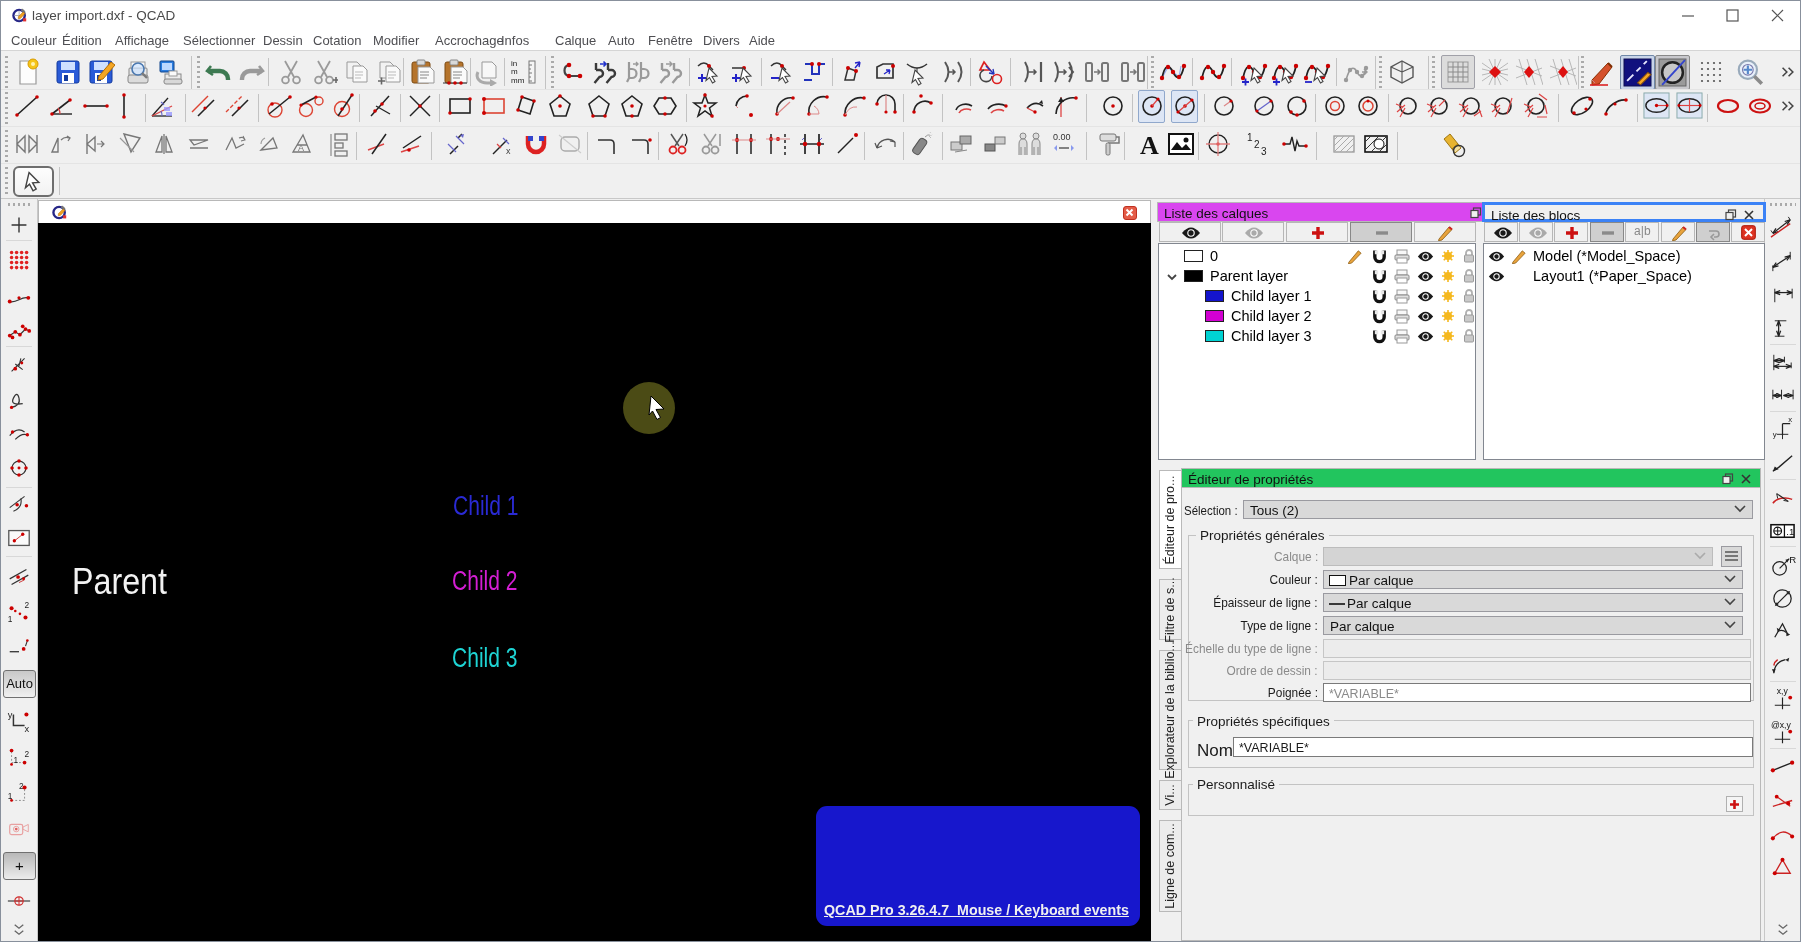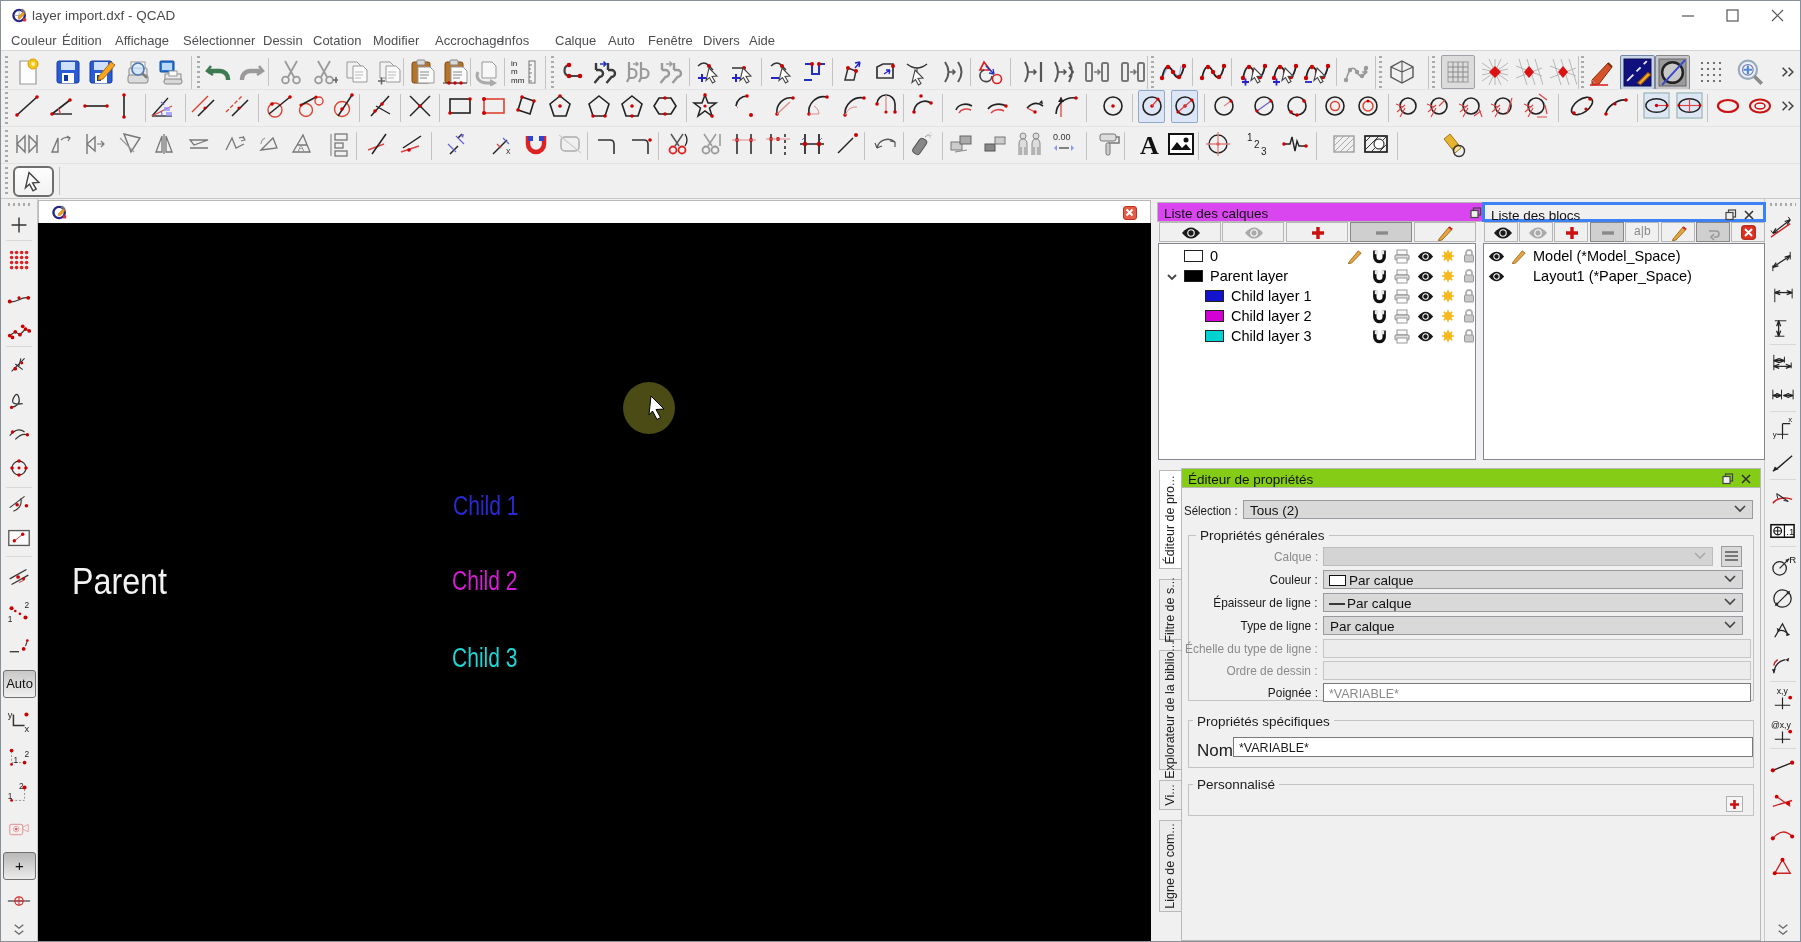--- a/index.html
+++ b/index.html
@@ -1018,20 +1018,23 @@
 </div>
 <div class="abs" style="left:38px;top:223px;width:1113px;height:718px;background:#000;z-index:2;overflow:hidden">
 <div style="position:absolute;left:585px;top:159px;width:52px;height:52px;border-radius:50%;background:#4b4b15"></div>
 <svg style="position:absolute;left:610px;top:172px" width="20" height="26" viewBox="0 0 20 26">
       <path d="M3 1l13 13-8 .5 4.5 8-3.5 2-4.5-8.5L1 20z" fill="#fff" stroke="#000" stroke-width="1"></path>
     </svg>
 <div style="position:absolute;left:34px;top:337px;font-size:37.5px;color:#f2f2f2;transform:scaleX(.86);transform-origin:left top">Parent</div>
 <div style="position:absolute;left:415px;top:268px;font-size:27px;color:#2a2ad4;transform:scaleX(.78);transform-origin:left top">Child 1</div>
 <div style="position:absolute;left:414px;top:343px;font-size:27px;color:#d41ed4;transform:scaleX(.78);transform-origin:left top">Child 2</div>
 <div style="position:absolute;left:414px;top:420px;font-size:27px;color:#1ed4d4;transform:scaleX(.78);transform-origin:left top">Child 3</div>
+<div style="position:absolute;left:778px;top:583px;width:324px;height:120px;background:#1717cc;border-radius:11px">
+      <div style="position:absolute;left:8px;bottom:8px;font-size:15px;font-weight:bold;color:#f0f0f0;text-decoration:underline;white-space:nowrap;transform:scaleX(.95);transform-origin:left bottom">QCAD Pro 3.26.4.7&nbsp; Mouse / Keyboard events</div>
+    </div>
 </div>
 <div class="abs" style="left:1157px;top:202px;width:352px;height:20px;background:#d946ef;border:1px solid #b9b9b9;z-index:3">
     <span style="position:absolute;left:6px;top:3px;font-size:13.5px;color:#111">Liste des calques</span>
     <svg style="position:absolute;right:26px;top:4px" width="12" height="12" viewBox="0 0 12 12">
       <rect x="3.5" y="1" width="7" height="7" fill="none" stroke="#444" stroke-width="1.2"></rect>
       <rect x="1" y="3.5" width="7" height="7" fill="#f0f0f0" stroke="#444" stroke-width="1.2"></rect>
     </svg>
     <svg style="position:absolute;right:8px;top:4px" width="12" height="12" viewBox="0 0 12 12">
       <path d="M2 2l8 8M10 2l-8 8" stroke="#333" stroke-width="1.6"></path>
     </svg>
@@ -1315,21 +1318,21 @@
     <span style="transform:rotate(-90deg);white-space:nowrap;font-size:12.5px;color:#222">Explorateur de la biblio...</span>
   </div>
 <div class="abs" style="left:1159px;top:780px;width:22px;height:30px;background:#ececec;border:1px solid #b9b9b9;border-right:none;z-index:4"></div>
 <div class="abs" style="left:1159px;top:780px;width:22px;height:30px;z-index:5;display:flex;align-items:center;justify-content:center">
     <span style="transform:rotate(-90deg);white-space:nowrap;font-size:12.5px;color:#222">Vi...</span>
   </div>
 <div class="abs" style="left:1159px;top:820px;width:22px;height:92px;background:#ececec;border:1px solid #b9b9b9;border-right:none;z-index:4"></div>
 <div class="abs" style="left:1159px;top:820px;width:22px;height:92px;z-index:5;display:flex;align-items:center;justify-content:center">
     <span style="transform:rotate(-90deg);white-space:nowrap;font-size:12.5px;color:#222">Ligne de com...</span>
   </div>
-<div class="abs" style="left:1181px;top:468px;width:580px;height:20px;background:#84cc16;border:1px solid #b9b9b9;z-index:3">
+<div class="abs" style="left:1181px;top:468px;width:580px;height:20px;background:#22c55e;border:1px solid #b9b9b9;z-index:3">
     <span style="position:absolute;left:6px;top:3px;font-size:13.5px;color:#111">Éditeur de propriétés</span>
     <svg style="position:absolute;right:26px;top:4px" width="12" height="12" viewBox="0 0 12 12">
       <rect x="3.5" y="1" width="7" height="7" fill="none" stroke="#444" stroke-width="1.2"></rect>
       <rect x="1" y="3.5" width="7" height="7" fill="#f0f0f0" stroke="#444" stroke-width="1.2"></rect>
     </svg>
     <svg style="position:absolute;right:8px;top:4px" width="12" height="12" viewBox="0 0 12 12">
       <path d="M2 2l8 8M10 2l-8 8" stroke="#333" stroke-width="1.6"></path>
     </svg>
   </div>
 <div class="abs" style="left:1181px;top:488px;width:580px;height:453px;background:#f0f0f0;border:1px solid #b9b9b9;border-top:none;z-index:2"></div>

